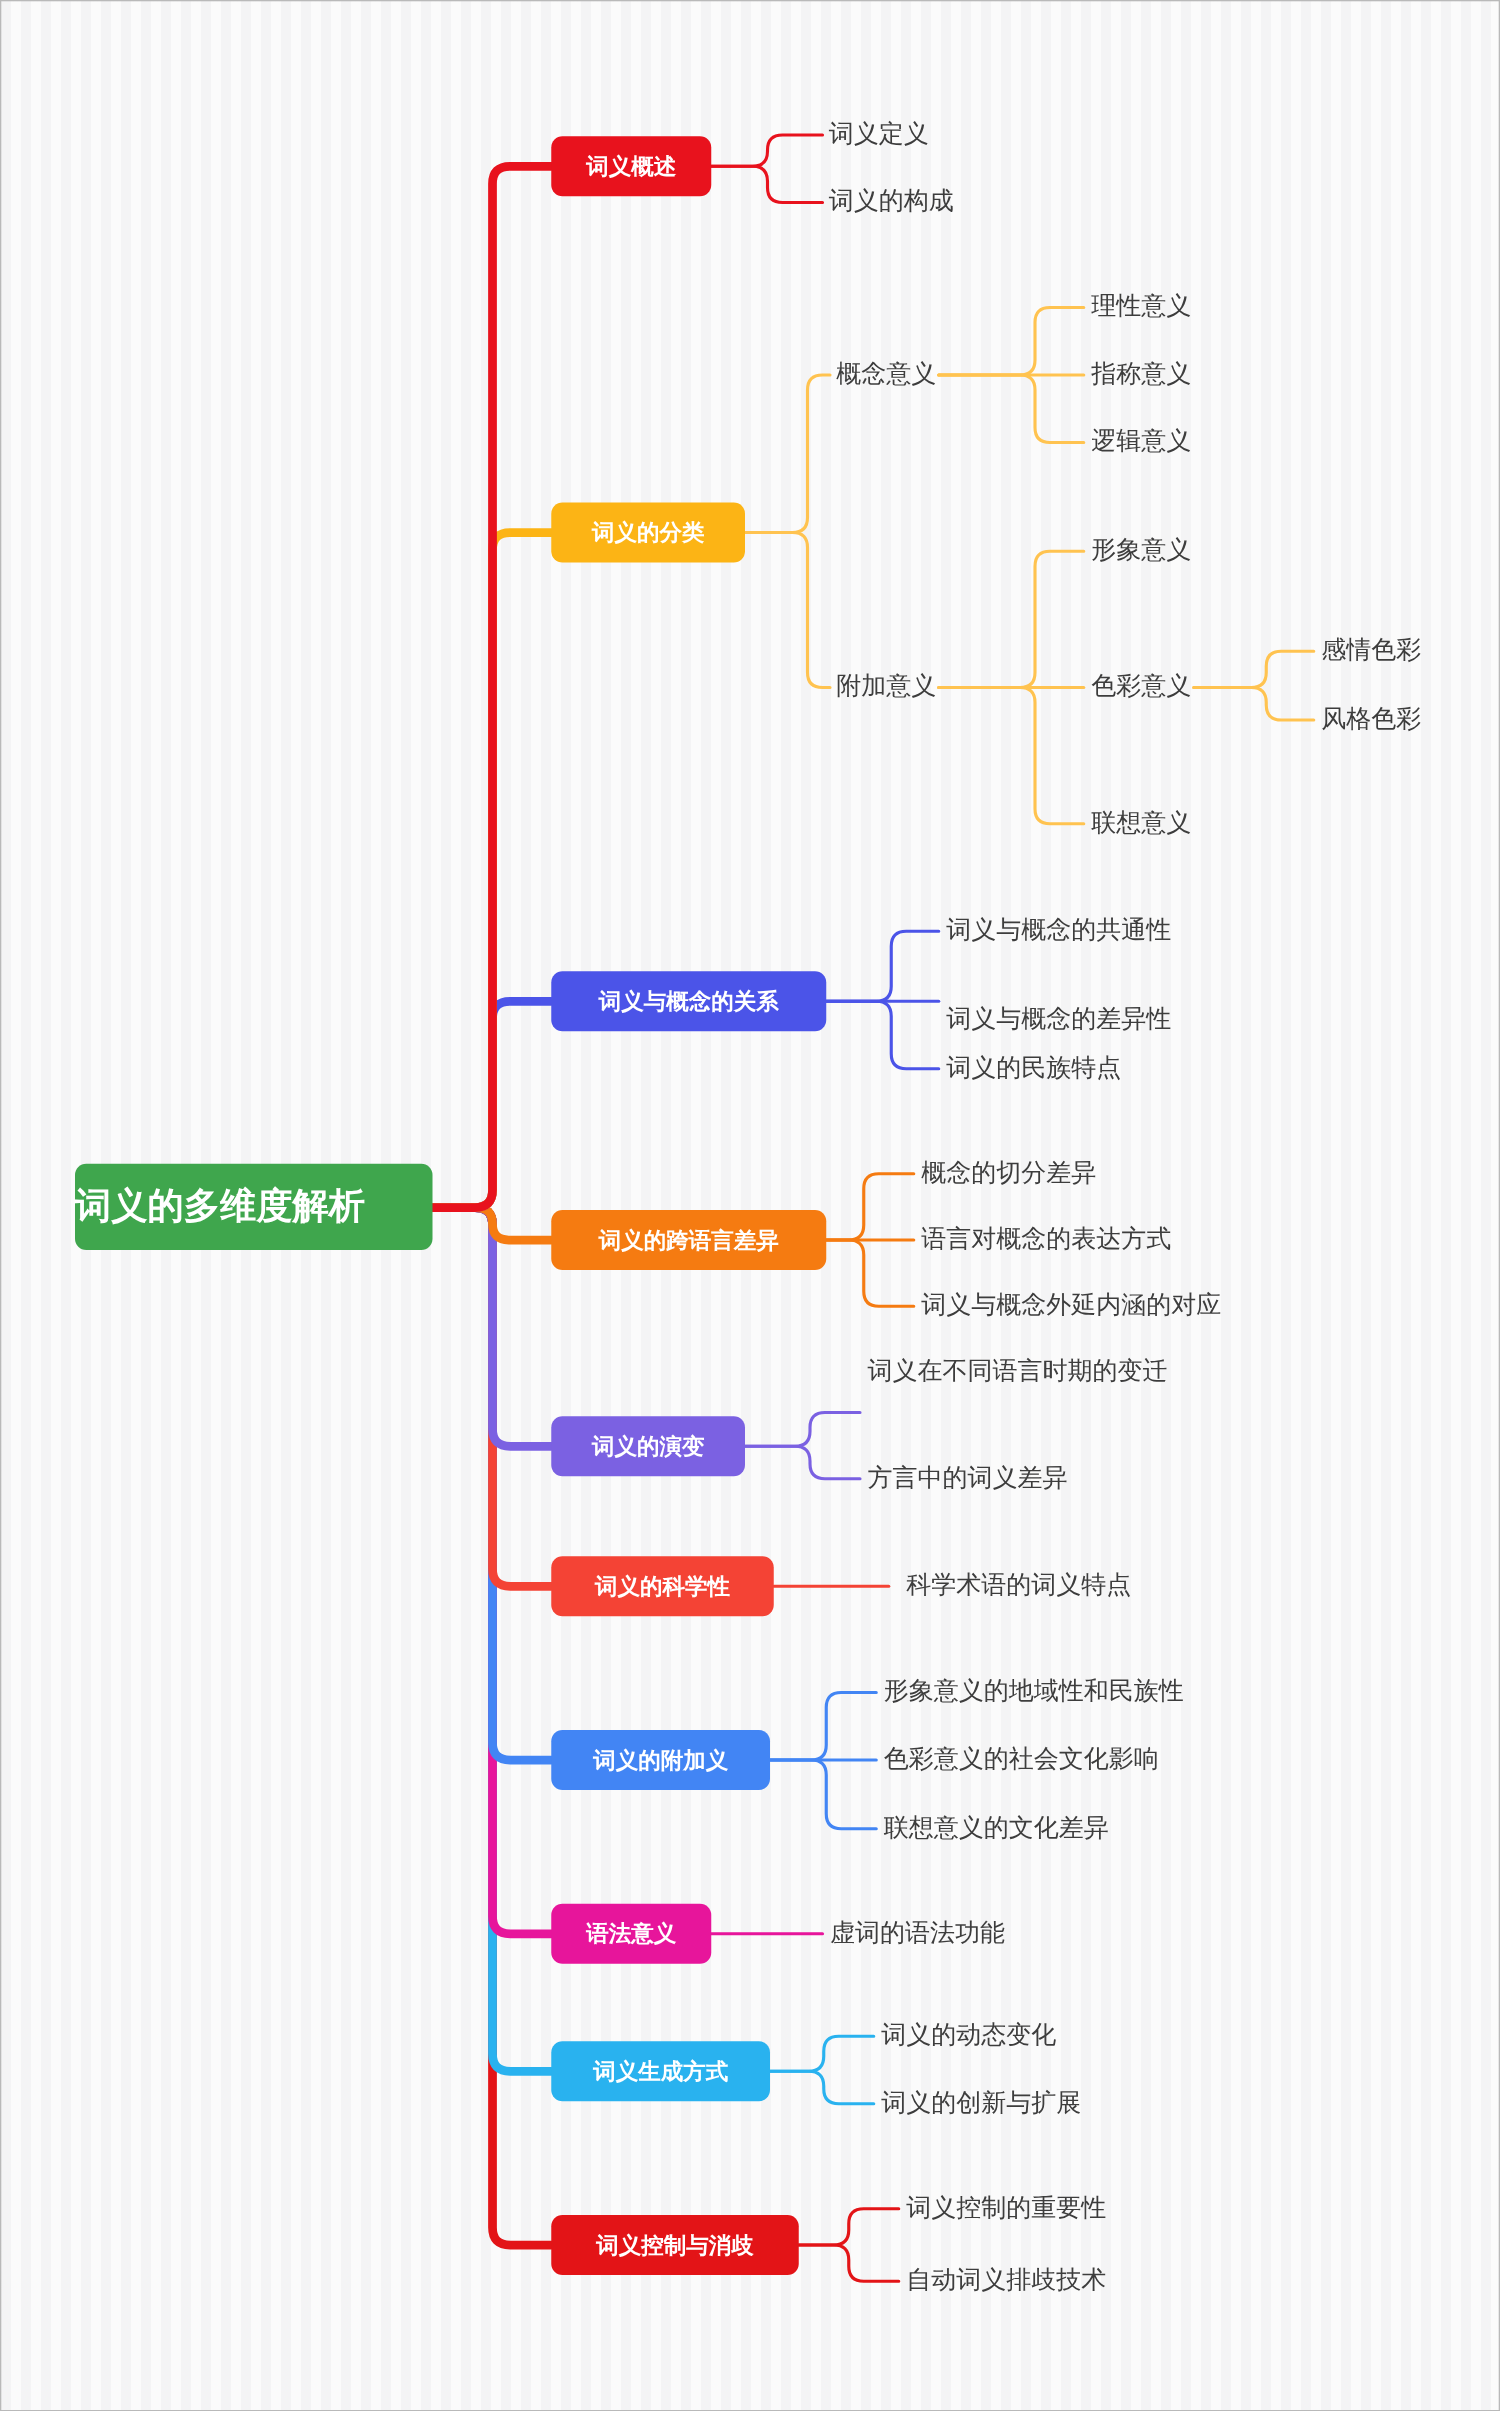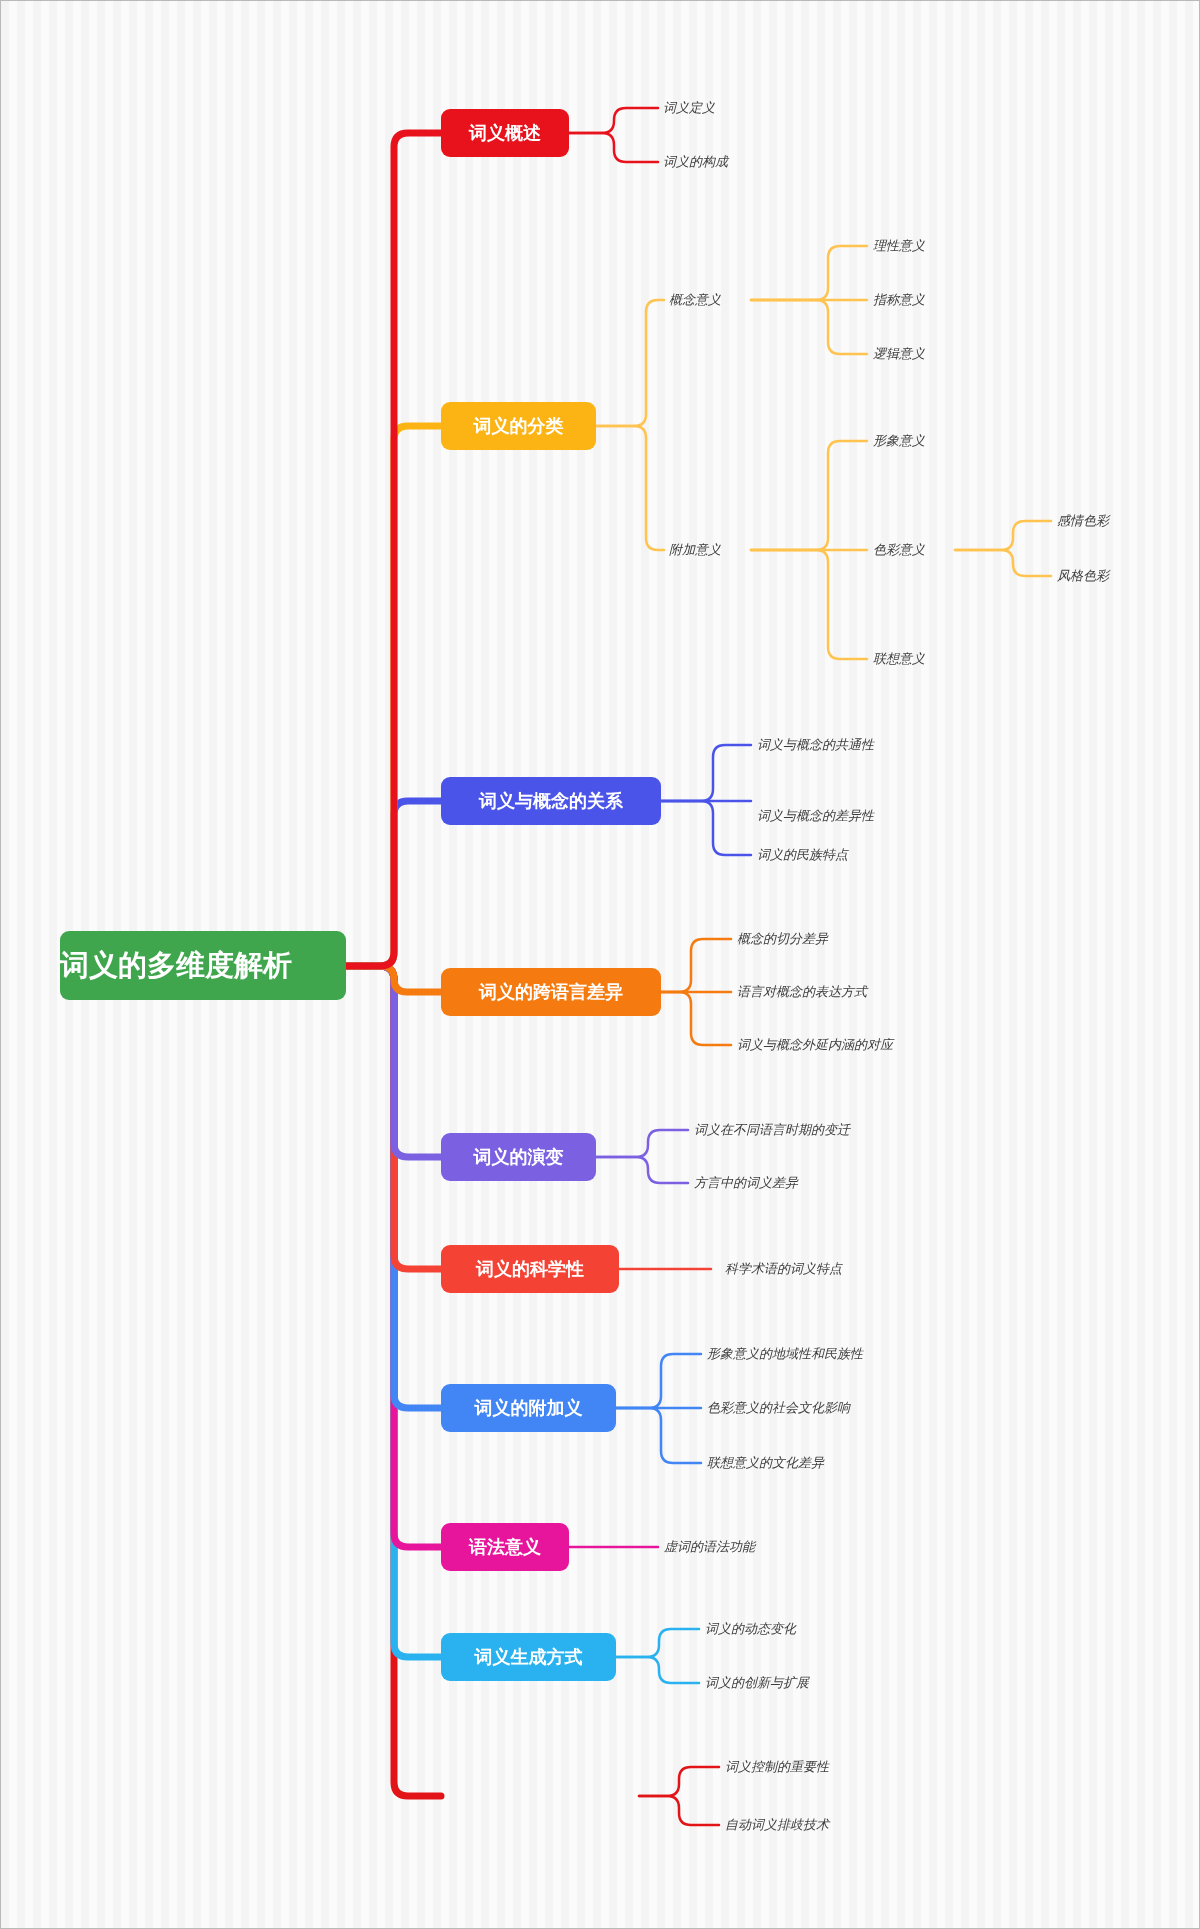--- a/index.html
+++ b/index.html
@@ -15,22 +15,22 @@
     position:absolute;height:48px;line-height:48px;border-radius:9px;
     color:#fff;font-weight:bold;font-size:18px;text-align:center;
     white-space:nowrap;box-sizing:border-box;cursor:pointer;
   }
   .root-node{
     position:absolute;left:59px;top:930px;width:286px;height:69px;line-height:69px;
     border-radius:9px;color:#fff;font-weight:bold;font-size:29px;text-align:left;
     white-space:nowrap;cursor:pointer;
   }
   .leaf{
-    position:absolute;font-size:13px;color:#3d3d3d;line-height:1.2;
-    white-space:nowrap;transform:translateY(-52%);cursor:pointer;font-style:italic;
+    position:absolute;font-size:20px;color:#3d3d3d;line-height:1.2;
+    white-space:nowrap;transform:translateY(-52%);cursor:pointer;
   }
 </style>
 </head>
 <body>
 
 <div class="canvas">
 
   <svg class="connectors" viewBox="0 0 1200 1929">
 
     <g fill="none" stroke-width="7" stroke-linecap="round">
@@ -93,20 +93,21 @@
 
   <div class="node" style="left: 440px; top: 108px; width: 128px; background-color: rgb(232, 18, 29);">词义概述</div>
   <div class="node" style="left: 440px; top: 401px; width: 155px; background-color: rgb(252, 180, 21);">词义的分类</div>
   <div class="node" style="left: 440px; top: 967px; width: 220px; background-color: rgb(245, 123, 17);">词义的跨语言差异</div>
   <div class="node" style="left: 440px; top: 776px; width: 220px; background-color: rgb(75, 84, 232);">词义与概念的关系</div>
   <div class="node" style="left: 440px; top: 1132px; width: 155px; background-color: rgb(123, 97, 226);">词义的演变</div>
   <div class="node" style="left: 440px; top: 1244px; width: 178px; background-color: rgb(244, 67, 53);">词义的科学性</div>
   <div class="node" style="left: 440px; top: 1383px; width: 175px; background-color: rgb(66, 133, 244);">词义的附加义</div>
   <div class="node" style="left: 440px; top: 1522px; width: 128px; background-color: rgb(231, 21, 155);">语法意义</div>
   <div class="node" style="left: 440px; top: 1632px; width: 175px; background-color: rgb(41, 178, 239);">词义生成方式</div>
+  <div class="node" style="left: 440px; top: 1771px; width: 198px; background-color: rgb(227, 20, 23);">词义控制与消歧</div>
 
   <div class="leaf" style="left:662px;top:107px;">词义定义</div>
   <div class="leaf" style="left:662px;top:161px;">词义的构成</div>
 
   <div class="leaf" style="left:668px;top:299px;">概念意义</div>
   <div class="leaf" style="left:668px;top:549px;">附加意义</div>
   <div class="leaf" style="left:872px;top:245px;">理性意义</div>
   <div class="leaf" style="left:872px;top:299px;">指称意义</div>
   <div class="leaf" style="left:872px;top:353px;">逻辑意义</div>
   <div class="leaf" style="left:872px;top:440px;">形象意义</div>
@@ -116,21 +117,21 @@
   <div class="leaf" style="left:1056px;top:575px;">风格色彩</div>
 
   <div class="leaf" style="left:756px;top:744px;">词义与概念的共通性</div>
   <div class="leaf" style="left:756px;top:799px;margin-top:16px;">词义与概念的差异性</div>
   <div class="leaf" style="left:756px;top:854px;">词义的民族特点</div>
 
   <div class="leaf" style="left:736px;top:938px;">概念的切分差异</div>
   <div class="leaf" style="left:736px;top:991px;">语言对概念的表达方式</div>
   <div class="leaf" style="left:736px;top:1044px;">词义与概念外延内涵的对应</div>
 
-  <div class="leaf" style="left:693px;top:1129px;">词义在不同语言时期的变迁</div>
+  <div class="leaf" style="left:693px;top:1097px;">词义在不同语言时期的变迁</div>
   <div class="leaf" style="left:693px;top:1182px;">方言中的词义差异</div>
 
   <div class="leaf" style="left:724px;top:1268px;">科学术语的词义特点</div>
 
   <div class="leaf" style="left:706px;top:1353px;">形象意义的地域性和民族性</div>
   <div class="leaf" style="left:706px;top:1407px;">色彩意义的社会文化影响</div>
   <div class="leaf" style="left:706px;top:1462px;">联想意义的文化差异</div>
 
   <div class="leaf" style="left:663px;top:1546px;">虚词的语法功能</div>
 

